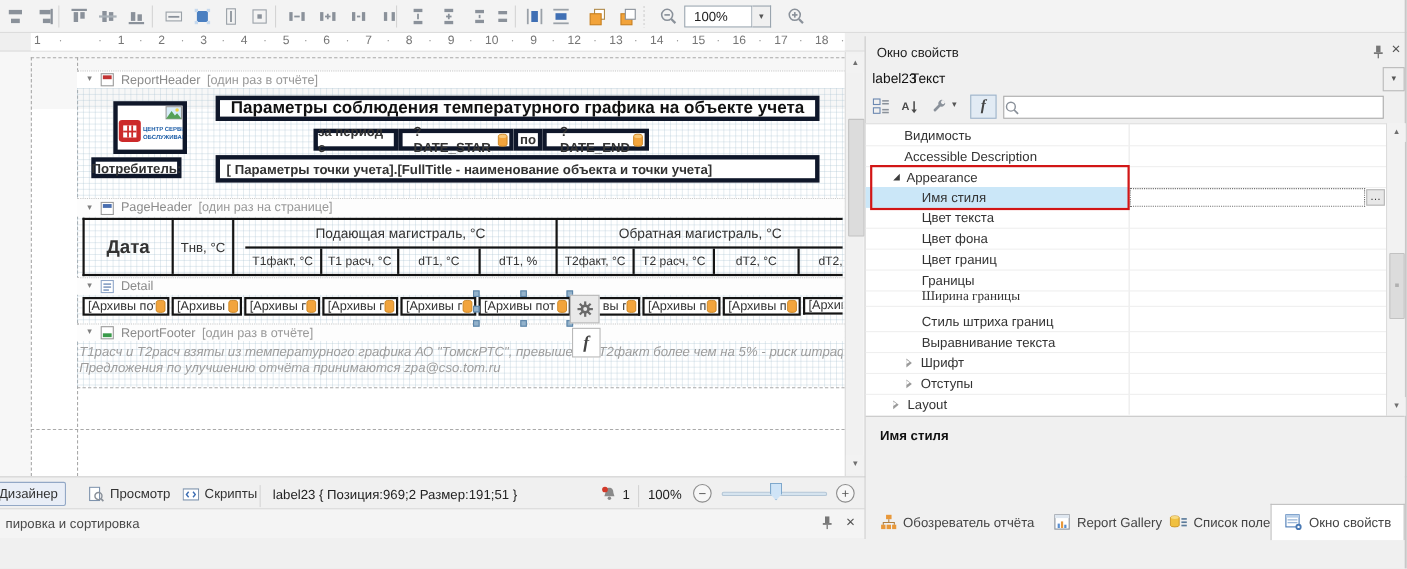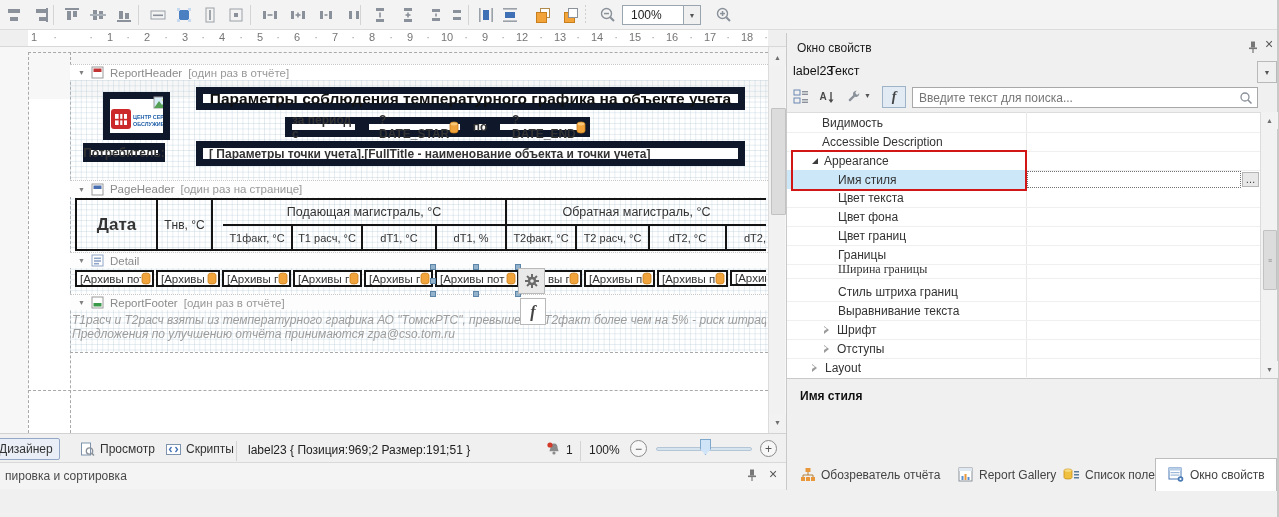--- a/index.html
+++ b/index.html
@@ -20,21 +20,21 @@
   #design{left:0;top:47px;width:786px;height:386px;background:#f7f7f7;overflow:hidden;}
   #page{left:28px;top:52px;width:740px;height:381px;background:#fff;overflow:hidden;}
   .dashH{height:0;border-top:1px dashed #a9a9a9;}
   .dashV{width:0;border-left:1px dashed #a9a9a9;}
   .gridbg{background-image:linear-gradient(to right,rgba(170,195,210,.33) 1px,transparent 1px),
           linear-gradient(to bottom,rgba(170,195,210,.33) 1px,transparent 1px);background-size:5.4px 5.4px;}
   .bandhdr{background:#fdfdfd;border-top:1px dotted #c8c8c8;font-size:11.5px;color:#8b8b8b;
            display:flex;align-items:center;gap:6px;padding-left:8px;}
   .bandarrow{font-size:7px;color:#808080;}
   .bandnote{color:#999;}
-  .rbox{border:7px solid #0f172a;background:#fff;display:flex;align-items:center;justify-content:center;}
+  .rbox{border:4px solid #0f172a;background:#fff;display:flex;align-items:center;justify-content:center;}
   .blackcell{border:2px solid #141414;background:#fff;font-size:11.5px;display:flex;align-items:center;
              padding-left:3px;white-space:nowrap;overflow:hidden;}
   .tcell{background:transparent;display:flex;align-items:center;justify-content:center;}
   .handle{width:6px;height:6px;background:#93b2cb;border:1px solid #5d85a8;z-index:3;}
   .dbicon{flex:0 0 auto;margin-left:auto;margin-right:1px;}
   
   #statusbar{left:0;top:433px;width:1279px;height:29px;background:#f0f0f0;border-top:1px solid #d2d2d2;}
   .stab{top:4px;height:22px;display:flex;align-items:center;gap:5px;font-size:12px;color:#333;padding:0 8px;}
   .stab.active{background:#e9eef7;border:1px solid #93a8c6;border-radius:2px;}
   
@@ -555,21 +555,20 @@
         <g transform="rotate(45 8 8)">
           <circle cx="8" cy="3.6" r="3" fill="#8a919a"></circle>
           <circle cx="8" cy="2" r="1.8" fill="#f0f0f0"></circle>
           <rect x="6.8" y="4.5" width="2.4" height="9" rx="1" fill="#8a919a"></rect>
         </g>
       </svg>
     </span>
   <span class="a" style="left:864px;top:92px;font-size:7px;color:#555;">▼</span>
   <span class="a" style="left:882px;top:86px;width:24px;height:22px;border:1px solid #9fb3c8;background:#e2ebf4;display:flex;align-items:center;justify-content:center;font-family:'Liberation Serif',serif;font-style:italic;font-weight:600;font-size:14px;color:#444;">f</span>
   <div class="a" style="left:912px;top:87px;width:346px;height:21px;background:#fff;border:1px solid #a8a8a8;display:flex;align-items:center;">
-    <input style="flex: 1 1 0%; border: none; outline: none; font-size: 12px; color: rgb(68, 68, 68); padding: 0px 6px; background: transparent;" placeholder="Введите текст для поиска...">
     <svg width="14" height="14" style="margin-right:4px;">
         <circle cx="6" cy="6" r="4" fill="none" stroke="#8a919a" stroke-width="1.3"></circle>
         <line x1="9" y1="9" x2="12.5" y2="12.5" stroke="#8a919a" stroke-width="1.6"></line>
       </svg>
   </div>
 
   <div class="a" style="left:787px;top:112px;width:473px;height:266px;background:#fff;border-top:1px solid #dcdcdc;"></div>
   <div class="a" style="left:1026px;top:112px;width:1px;height:265px;background:#e8e8e8;"></div>
 
   <div class="a rprow rowline" style="left:787px;top:114px;width:473px;padding-left:35px;">

